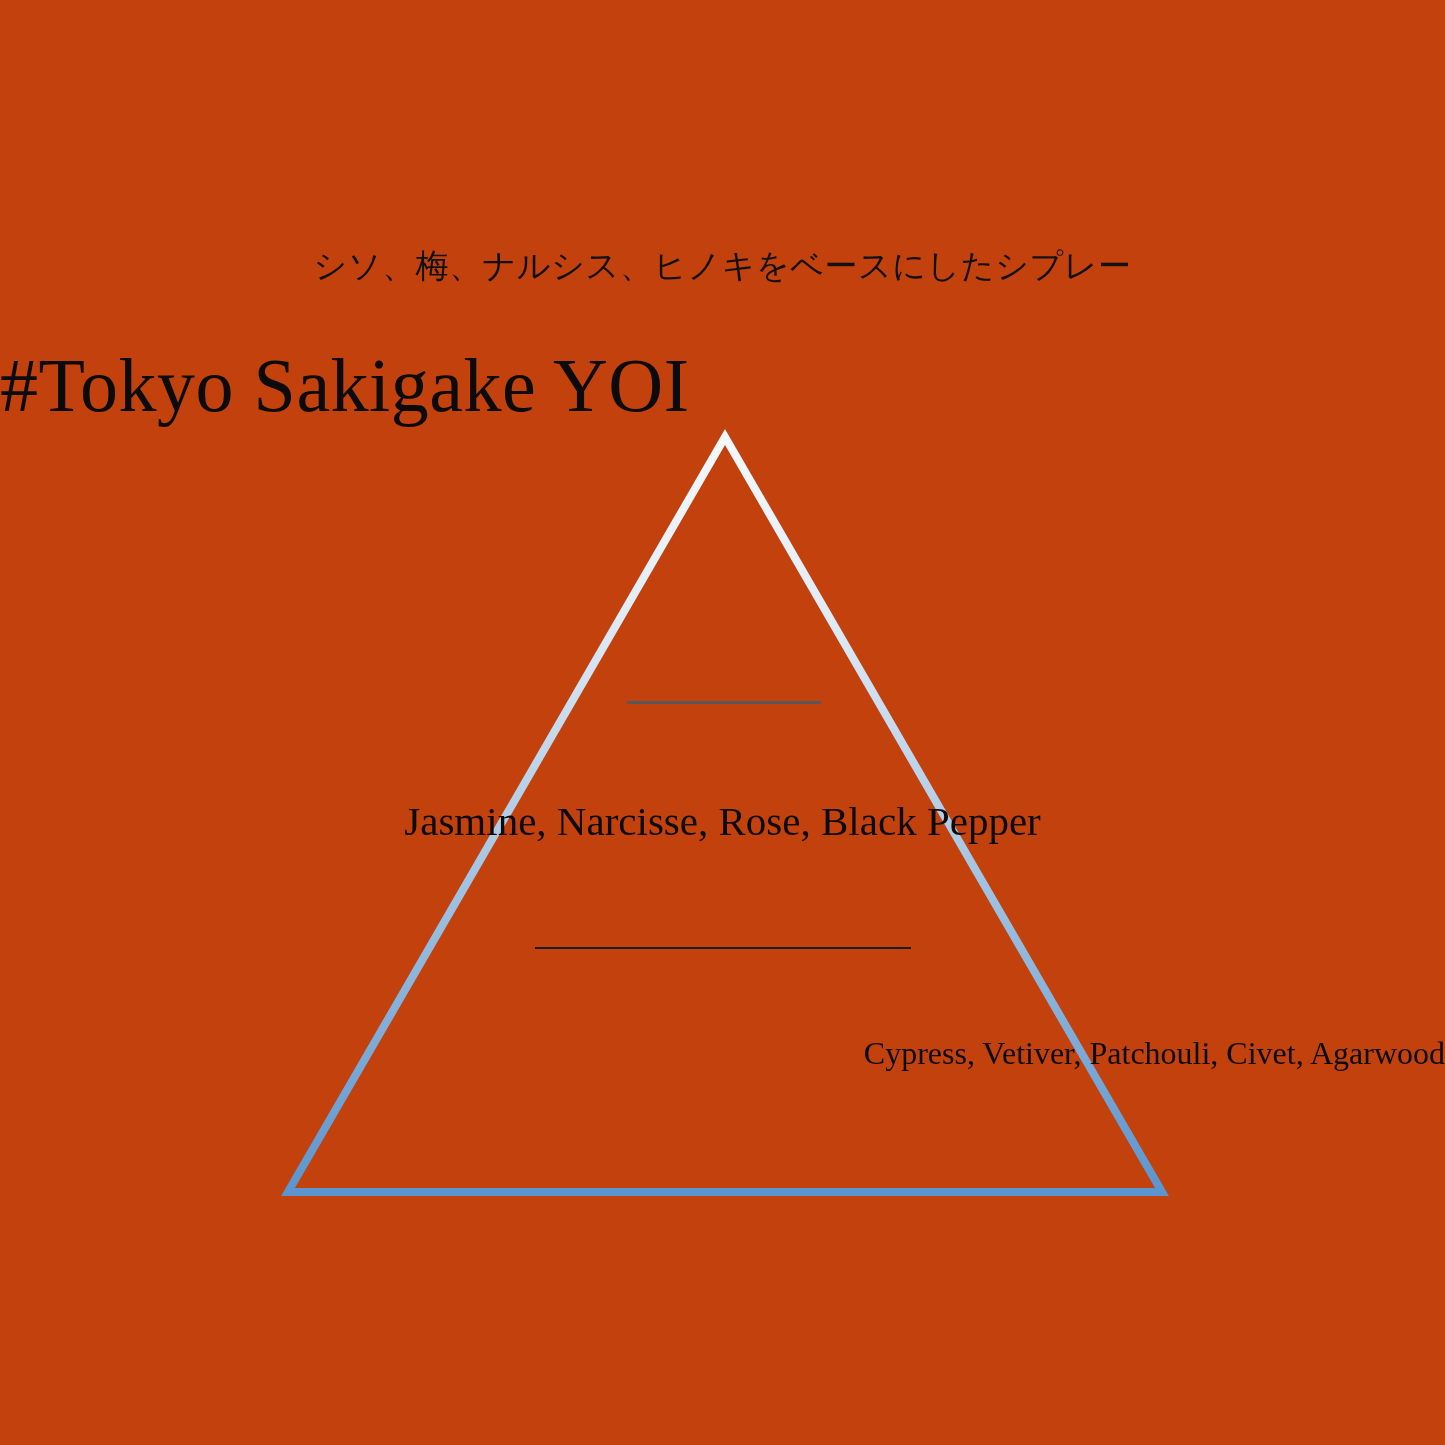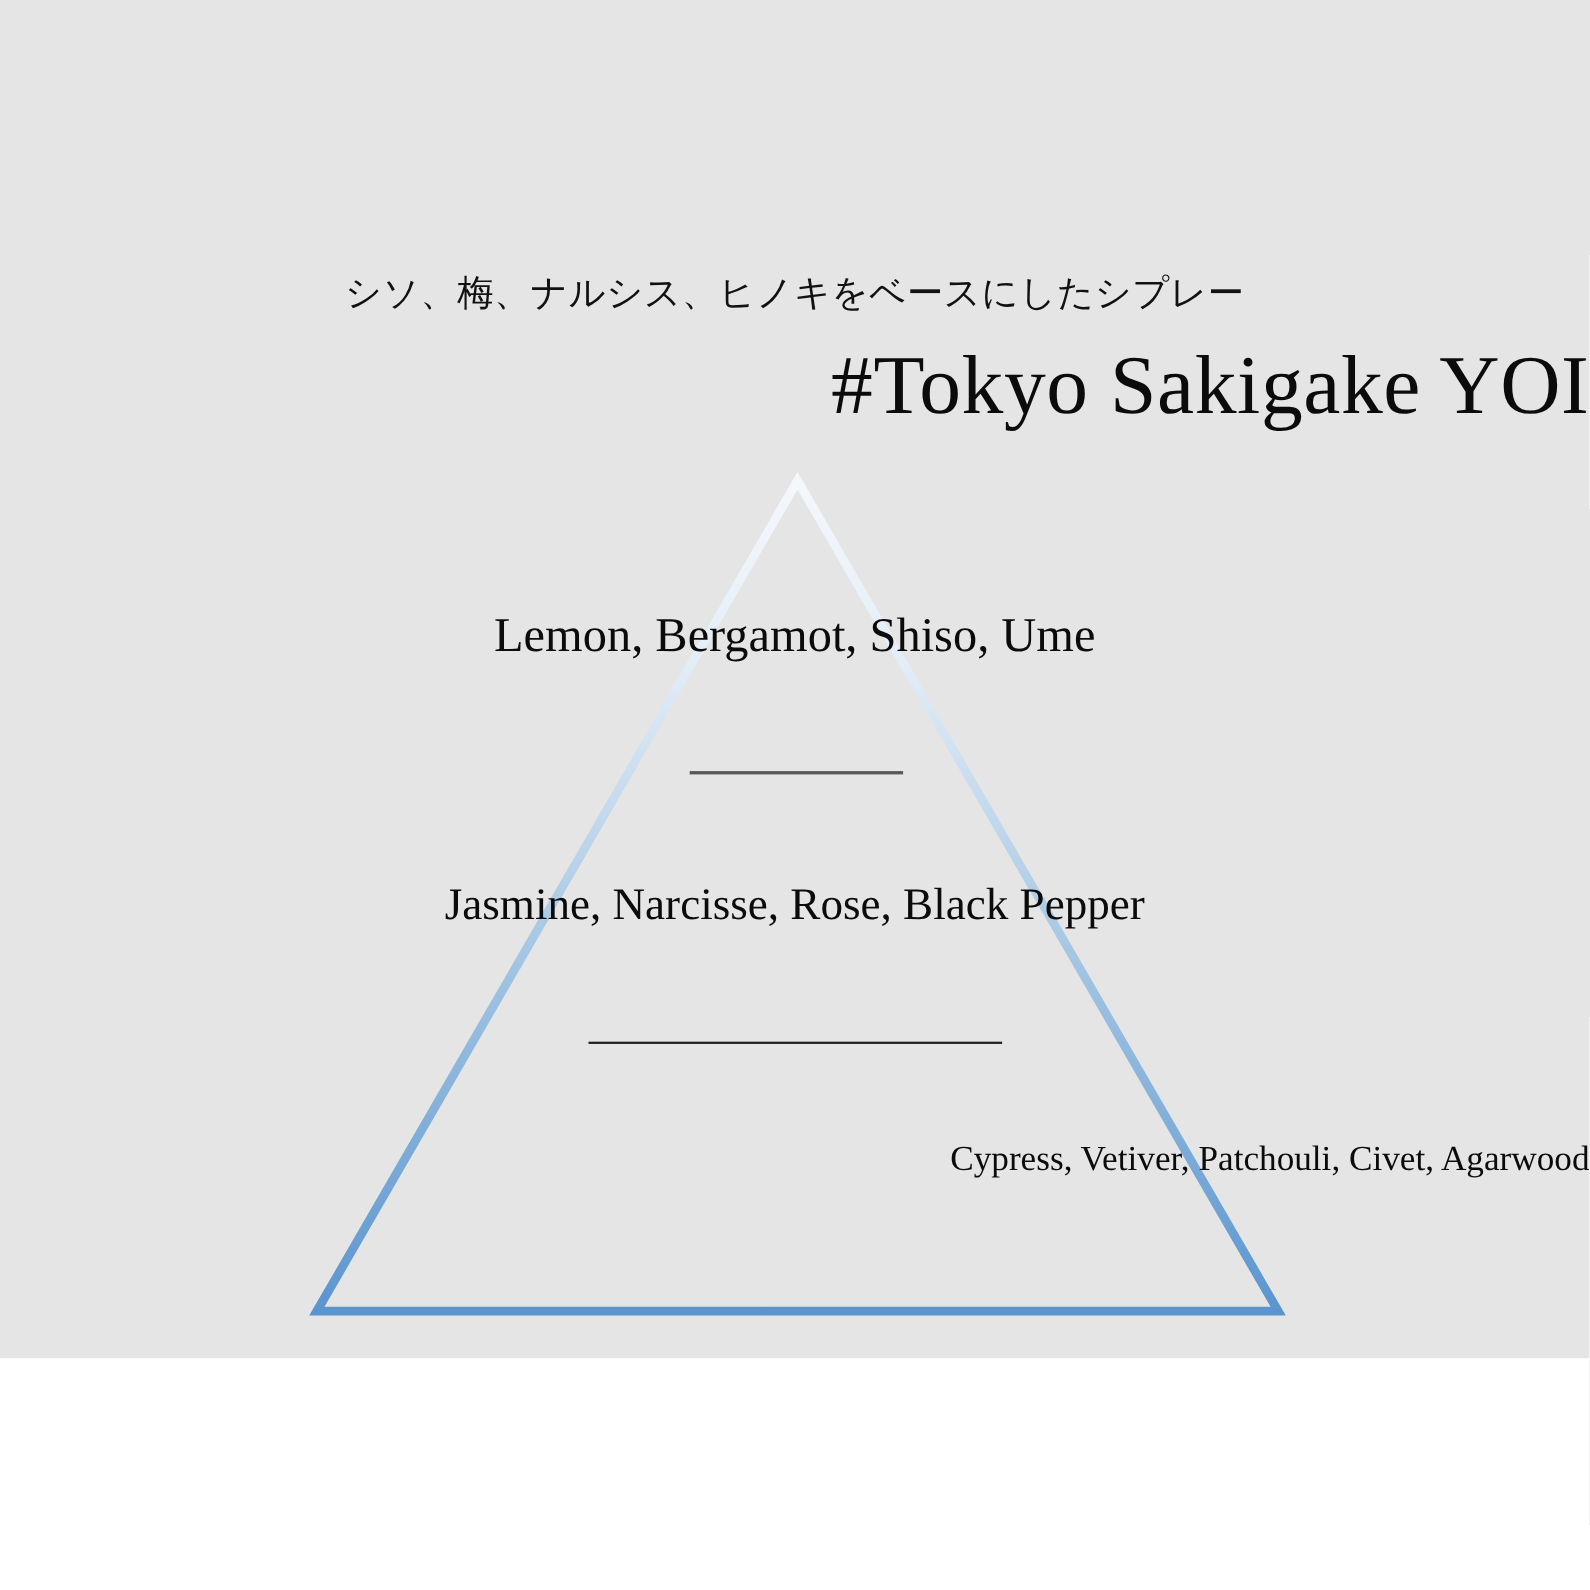--- a/index.html
+++ b/index.html
@@ -5,22 +5,22 @@
 <style>
   html, body {
     margin: 0;
     padding: 0;
     background: #ffffff;
   }
 
   #canvas {
     position: relative;
     width: 1445px;
-    height: 1235px;
-    background: #e5e5e5;
+    height: 1445px;
+    background: #c2410c;
     overflow: hidden;
     font-family: "Liberation Serif", "DejaVu Serif", serif;
   }
 
   
   .subtitle {
     position: absolute;
     left: 0;
     top: 245px;
     width: 1445px;
@@ -29,23 +29,23 @@
     font-size: 33px;
     line-height: 1.25;
     letter-spacing: 0.5px;
     color: #111111;
     white-space: nowrap;
   }
 
   .title {
     position: absolute;
     left: 0;
-    top: 309px;
+    top: 344px;
     width: 1445px;
-    text-align: right;
+    text-align: left;
     font-family: "Liberation Serif", "DejaVu Serif", serif;
     font-size: 76px;
     font-weight: 400;
     line-height: 1.1;
     letter-spacing: 0.5px;
     color: #0b0b0b;
     white-space: nowrap;
   }
 
   
@@ -109,21 +109,20 @@
       <linearGradient id="pyramidGradient" x1="0" y1="0" x2="0" y2="1">
         <stop id="grad-stop-apex" offset="0%" stop-color="#f4f8fc"></stop>
         <stop id="grad-stop-upper" offset="22%" stop-color="#e3edf7"></stop>
         <stop id="grad-stop-mid" offset="55%" stop-color="#a8c8e4"></stop>
         <stop id="grad-stop-base" offset="100%" stop-color="#5b95cf"></stop>
       </linearGradient>
     </defs>
     <polygon id="pyramid-polygon" points="725,437 1162,1192 288,1192" fill="none" stroke="url(#pyramidGradient)" stroke-width="8" stroke-linejoin="miter"></polygon>
   </svg>
 
-  <div class="note-row note-top">Lemon, Bergamot, Shiso, Ume</div>
 
   <div class="divider divider-1" style="border-top-color: rgb(88, 88, 90); width: 194px;"></div>
 
   <div class="note-row note-middle">Jasmine, Narcisse, Rose, Black Pepper</div>
 
   <div class="divider divider-2" style="border-top-color: rgb(28, 28, 28); width: 376px;"></div>
 
   <div class="note-row note-base">Cypress, Vetiver, Patchouli, Civet, Agarwood</div>
 
 </div>

